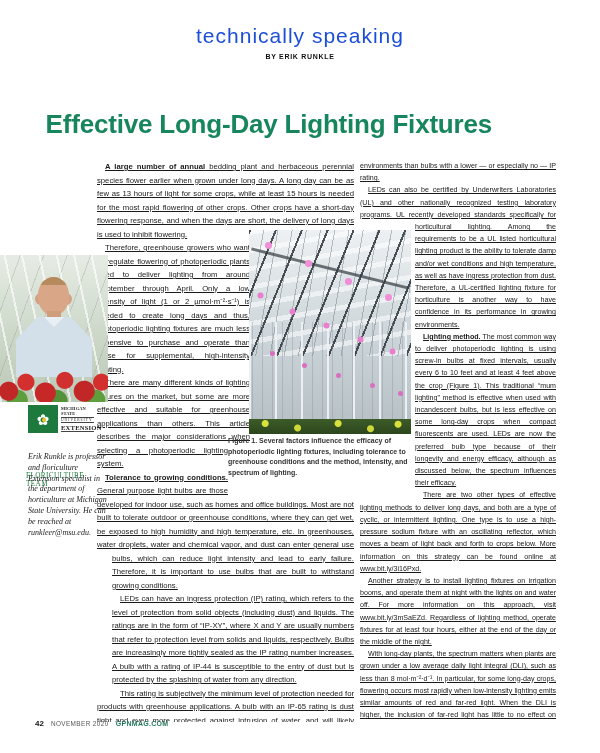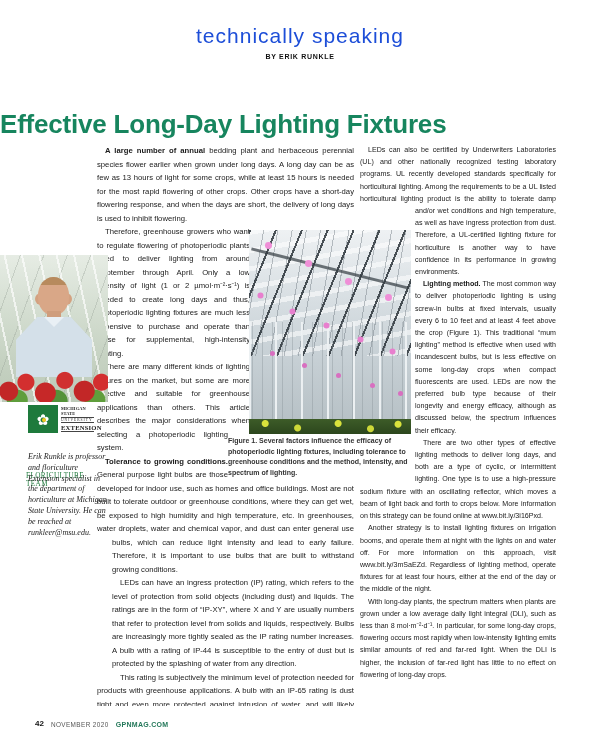--- a/index.html
+++ b/index.html
@@ -11,25 +11,25 @@
   
   .section-label{
     position:absolute;top:24px;left:0;width:600px;text-align:center;
     font-size:21px;color:#1d4ed8;letter-spacing:1px;font-weight:400;
   }
   .byline{
     position:absolute;top:53px;left:0;width:600px;text-align:center;
     font-size:7px;font-weight:700;color:#111;letter-spacing:.7px;
   }
   .article-title{
-    position:absolute;top:92px;left:0;width:492px;text-align:left;
+    position:absolute;top:92px;left:0;width:492px;text-align:right;
     font-size:26px;font-weight:700;color:#17855e;letter-spacing:-.2px;
   }
   
-  .col{position:absolute;top:144px;text-align:justify;overflow:hidden;}
+  .col{position:absolute;top:160px;text-align:justify;overflow:hidden;text-decoration:underline;}
   .col-left{left:97px;width:257px;height:562px;font-size:7.7px;line-height:13.5px;}
   .col-right{left:360px;width:196px;height:560px;font-size:7.1px;line-height:12.2px;}
   .col p{margin:0;}
   .col p.ind{text-indent:8px;}
   .col b{font-weight:700;}
   
   .sp{pointer-events:none;}
   .sp-fig-r{float:right;width:104px;height:287px;shape-outside:inset(82px 0 0 0);}
   .sp-cap-r{float:right;clear:right;width:126px;height:43px;}
   .sp-photo-l{float:left;width:15px;height:250px;shape-outside:inset(108px 0 0 0);}
@@ -112,21 +112,21 @@
   .logo-l2{font-size:3.6px;letter-spacing:1px;border-top:.5px solid #444;border-bottom:.5px solid #444;margin:1px 0;}
   .logo-l3{font-size:6.6px;font-weight:700;letter-spacing:.2px;border-bottom:1px solid #444;}
   .logo-l4{position:absolute;left:6px;top:33px;width:80px;font-family:"Liberation Serif",serif;
     font-size:7.2px;color:#1e7a3c;letter-spacing:.4px;margin-top:36px;}
   .bio{
     position:absolute;left:28px;top:452px;width:82px;
     font-family:"Liberation Serif",serif;font-style:italic;
     font-size:8px;line-height:10.8px;color:#222;text-align:left;
   }
   
-  .footer{position:absolute;left:35px;top:719px;display:flex;align-items:flex-end;gap:7px;}
+  .footer{position:absolute;left:35px;top:719px;display:flex;align-items:center;gap:7px;}
   .footer .pagenum{font-size:8px;font-weight:700;color:#111;}
   .footer .issue{font-size:6.4px;color:#555;letter-spacing:.4px;}
   .footer .site{font-size:7px;font-weight:700;color:#24785a;letter-spacing:.3px;}
 </style>
 </head>
 <body>
 
 <div class="section-label">technically speaking</div>
 <div class="byline">BY ERIK RUNKLE</div>
 <h1 class="article-title">Effective Long-Day Lighting Fixtures</h1>
@@ -138,20 +138,21 @@
   <p class="ind"><b>A large number of annual</b><span> bedding plant and herbaceous perennial species flower earlier when grown under long days. A long day can be as few as 13 hours of light for some crops, while at least 15 hours is needed for the most rapid flowering of other crops. Other crops have a short-day flowering response, and when the days are short, the delivery of long days is used to inhibit flowering.</span></p>
   <p class="ind">Therefore, greenhouse growers who want to regulate flowering of photoperiodic plants need to deliver lighting from around September through April. Only a low intensity of light (1 or 2 µmol·m⁻²·s⁻¹) is needed to create long days and thus, photoperiodic lighting fixtures are much less expensive to purchase and operate than those for supplemental, high-intensity lighting.</p>
   <p class="ind">There are many different kinds of lighting fixtures on the market, but some are more effective and suitable for greenhouse applications than others. This article describes the major considerations when selecting a photoperiodic lighting system.</p>
   <p class="ind"><b>Tolerance to growing conditions.</b><span> General purpose light bulbs are those developed for indoor use, such as homes and office buildings. Most are not built to tolerate outdoor or greenhouse conditions, where they can get wet, be exposed to high humidity and high temperature, etc. In greenhouses, water droplets, water and chemical vapor, and dust can enter general use bulbs, which can reduce light intensity and lead to early failure. Therefore, it is important to use bulbs that are built to withstand growing conditions.</span></p>
   <p class="ind">LEDs can have an ingress protection (IP) rating, which refers to the level of protection from solid objects (including dust) and liquids. The ratings are in the form of “IP-XY”, where X and Y are usually numbers that refer to protection level from solids and liquids, respectively. Bulbs are increasingly more tightly sealed as the IP rating number increases. A bulb with a rating of IP-44 is susceptible to the entry of dust but is protected by the splashing of water from any direction.</p>
   <p class="ind">This rating is subjectively the minimum level of protection needed for products with greenhouse applications. A bulb with an IP-65 rating is dust tight and even more protected against intrusion of water, and will likely perform better in growing</p>
 </div>
 
 <div class="col col-right">
   <div class="sp sp-fig-l"></div>
+  <p>environments than bulbs with a lower — or especially no — IP rating.</p>
   <p class="ind">LEDs can also be certified by Underwriters Laboratories (UL) and other nationally recognized testing laboratory programs. UL recently developed standards specifically for horticultural lighting. Among the requirements to be a UL listed horticultural lighting product is the ability to tolerate damp and/or wet conditions and high temperature, as well as have ingress protection from dust. Therefore, a UL-certified lighting fixture for horticulture is another way to have confidence in its performance in growing environments.</p>
   <p class="ind"><b>Lighting method.</b><span> The most common way to deliver photoperiodic lighting is using screw-in bulbs at fixed intervals, usually every 6 to 10 feet and at least 4 feet above the crop (Figure 1). This traditional “mum lighting” method is effective when used with incandescent bulbs, but is less effective on some long-day crops when compact fluorescents are used. LEDs are now the preferred bulb type because of their longevity and energy efficacy, although as discussed below, the spectrum influences their efficacy.</span></p>
   <p class="ind">There are two other types of effective lighting methods to deliver long days, and both are a type of cyclic, or intermittent lighting. One type is to use a high-pressure sodium fixture with an oscillating reflector, which moves a beam of light back and forth to crops below. More information on this strategy can be found online at www.bit.ly/3i16Pxd.</p>
   <p class="ind">Another strategy is to install lighting fixtures on irrigation booms, and operate them at night with the lights on and water off. For more information on this approach, visit www.bit.ly/3mSaEZd. Regardless of lighting method, operate fixtures for at least four hours, either at the end of the day or the middle of the night.</p>
   <p class="ind"><span>With long-day plants, the spectrum matters when plants are grown under a low average daily light integral (DLI), such as less than 8 mol·m⁻²·d⁻¹. In particular, for some long-day crops, flowering occurs most rapidly when low-intensity lighting emits similar amounts of red and far-red light. When the DLI is higher, the inclusion of far-red light has little to no effect on flowering of long-day crops. </span></p>
 </div>
 
 <div class="author-photo">
   <div class="ap-frames"></div>
   <div class="ap-ears"></div>

